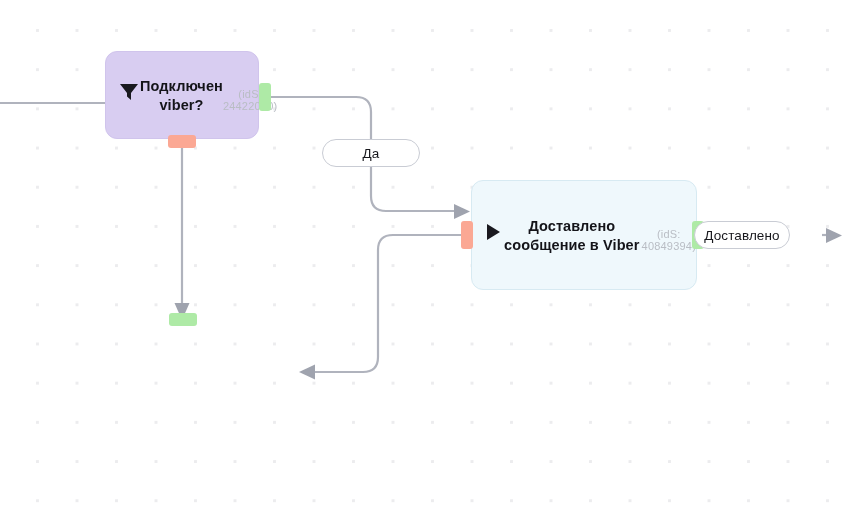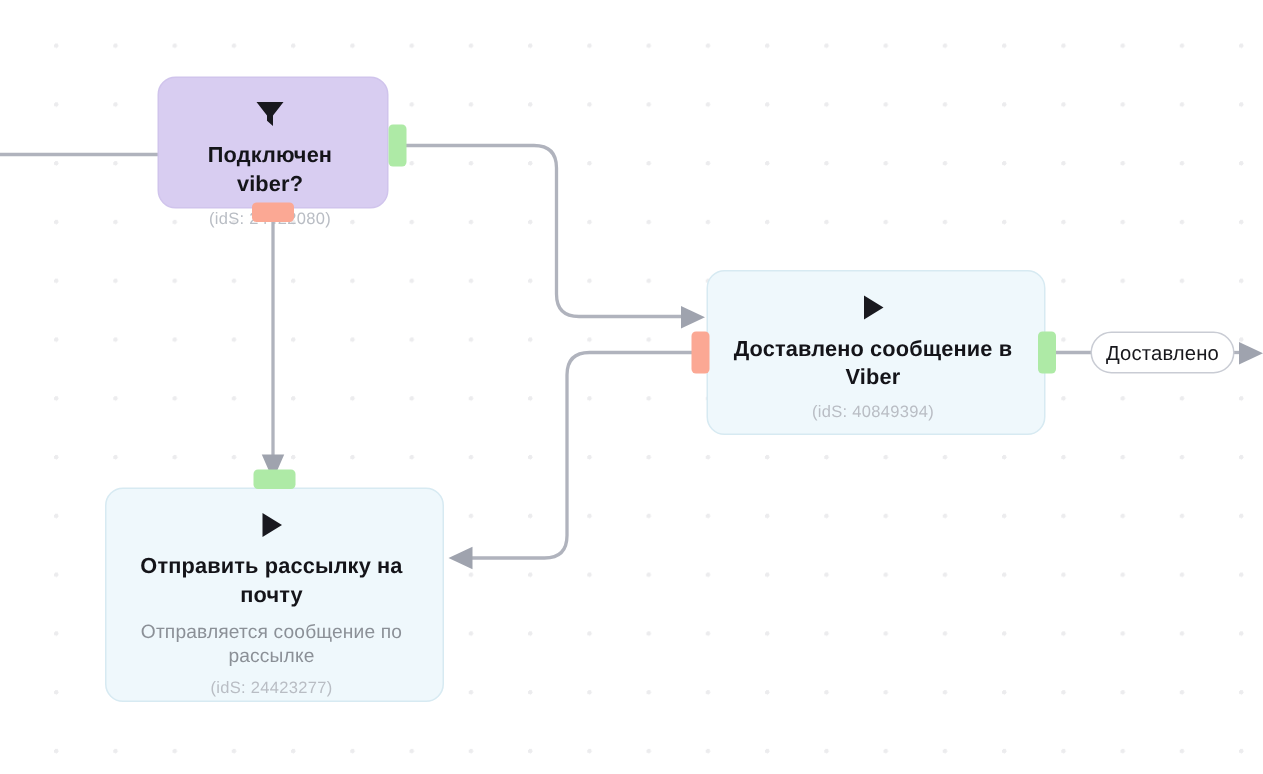--- a/index.html
+++ b/index.html
@@ -37,25 +37,25 @@
     stroke-linejoin: round;
   }
   .edge-head { fill: #9fa3ae; }
 
   
   .node {
     position: absolute;
     box-sizing: border-box;
     border-radius: 12px;
     display: flex;
-    flex-direction: column;
+    flex-direction: row;
     align-items: center;
     justify-content: flex-start;
     text-align: center;
-    padding: 14px 16px 12px 12px;
+    padding: 14px 0 12px 12px;
   }
   .node-purple {
     background: #d8cdf1;
     border: 1px solid #d0c4ec;
   }
   .node-blue {
     background: #eff8fc;
     border: 1px solid #d7eaf2;
   }
   .node-icon {
@@ -167,33 +167,26 @@
         <polygon points="3,2 16,10 3,18" fill="#19191f"></polygon>
       </svg>
     </span>
     <div class="node-title">Доставлено сообщение в Viber</div>
     <div class="node-id">(idS: 40849394)</div>
   </div>
 
   <div class="handle handle-red handle-v" style="left:461px; top:221px;"></div>
   <div class="handle handle-green handle-v" style="left:692px; top:221px;"></div>
 
-  <div class="node node-blue" style="left:70px; top:325px; width:226px; height:143px;">
-    <span class="node-icon icon-play">
-      <svg width="18" height="20" viewBox="0 0 18 20" aria-hidden="true">
-        <polygon points="3,2 16,10 3,18" fill="#19191f"></polygon>
-      </svg>
-    </span>
-    <div class="node-title">Отправить рассылку на почту</div>
-    <div class="node-subtitle">Отправляется сообщение по рассылке</div>
-    <div class="node-id">(idS: 24423277)</div>
-  </div>
 
   <div class="handle handle-green handle-h" style="left:169px; top:313px;"></div>
 
+  <div class="pill" style="left:322px; top:139px; width:98px;">
+    <span>Да</span>
+  </div>
 
 
 
-  <div class="pill" style="left:727px; top:221px; width:96px;">
+  <div class="pill" style="left:694px; top:221px; width:96px;">
     <span>Доставлено</span>
   </div>
 
 </div>
 
 </body></html>

